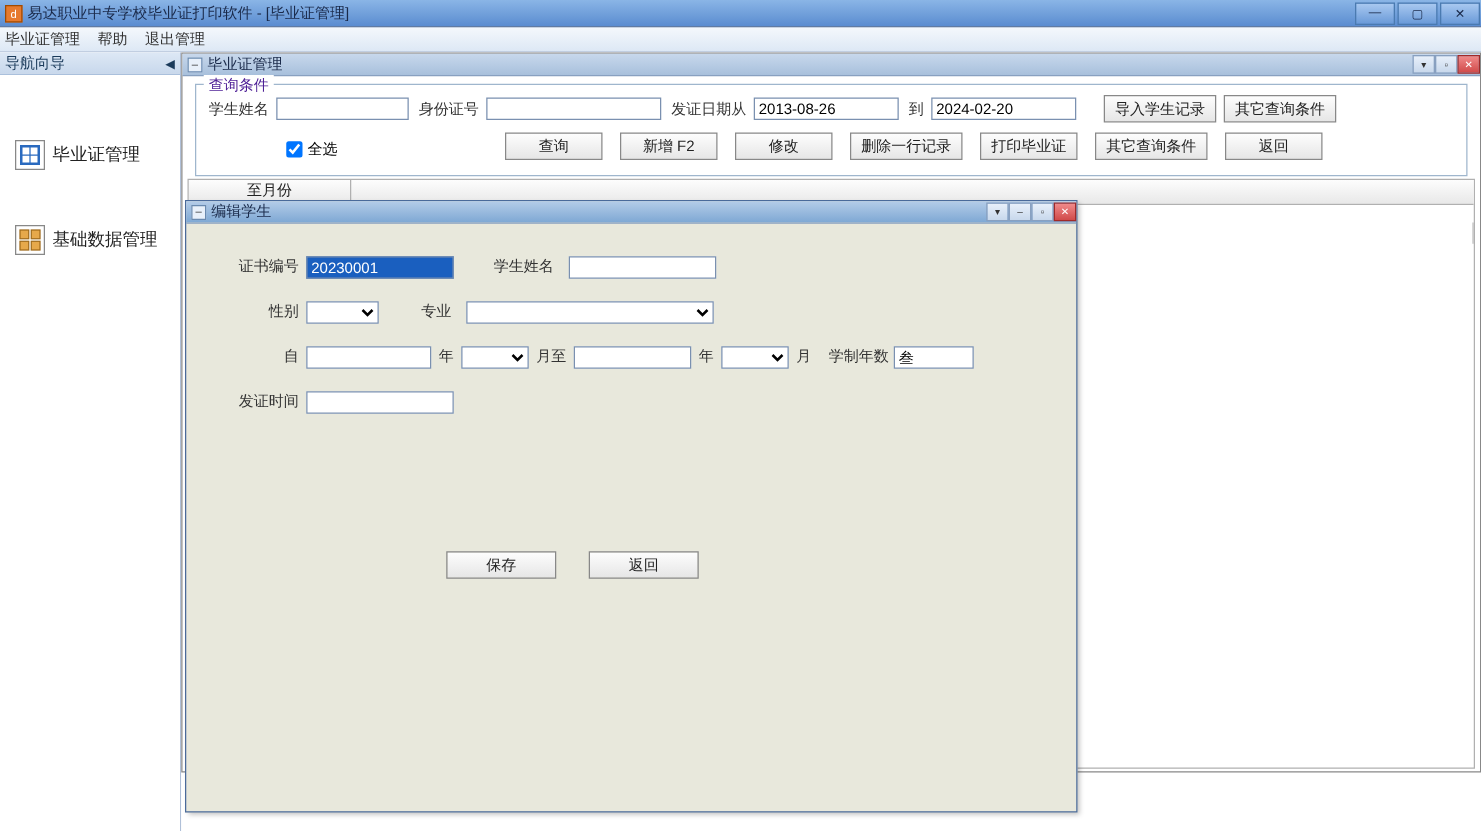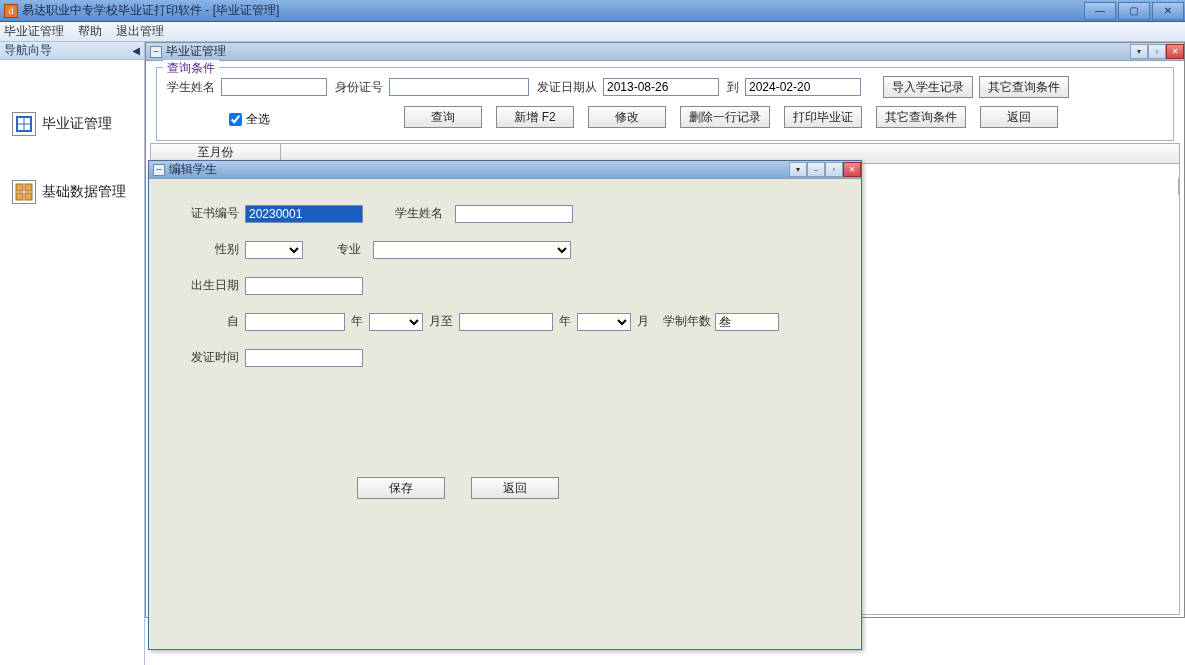--- a/index.html
+++ b/index.html
@@ -349,24 +349,20 @@
       <input class="txt" style="width: 118px; margin-left: 6px;" value="">
     </div>
     <div class="form-row">
       <label>性别</label>
       <select class="sel" style="width:58px"></select>
       <div class="spacer"></div>
       <label style="width:38px;text-align:right">专业</label>
       <select class="sel" style="width:198px;margin-left:6px"></select>
     </div>
     <div class="form-row">
-      <label>出生日期</label>
-      <input class="txt" style="width: 118px;" value="">
-    </div>
-    <div class="form-row">
       <label>自</label>
       <input class="txt" style="width: 100px;" value="">
       <span style="margin:0 6px">年</span>
       <select class="sel" style="width:54px"></select>
       <span style="margin:0 6px">月至</span>
       <input class="txt" style="width: 94px;" value="">
       <span style="margin:0 6px">年</span>
       <select class="sel" style="width:54px"></select>
       <span style="margin:0 6px">月</span>
       <span style="margin:0 4px 0 8px">学制年数</span>

